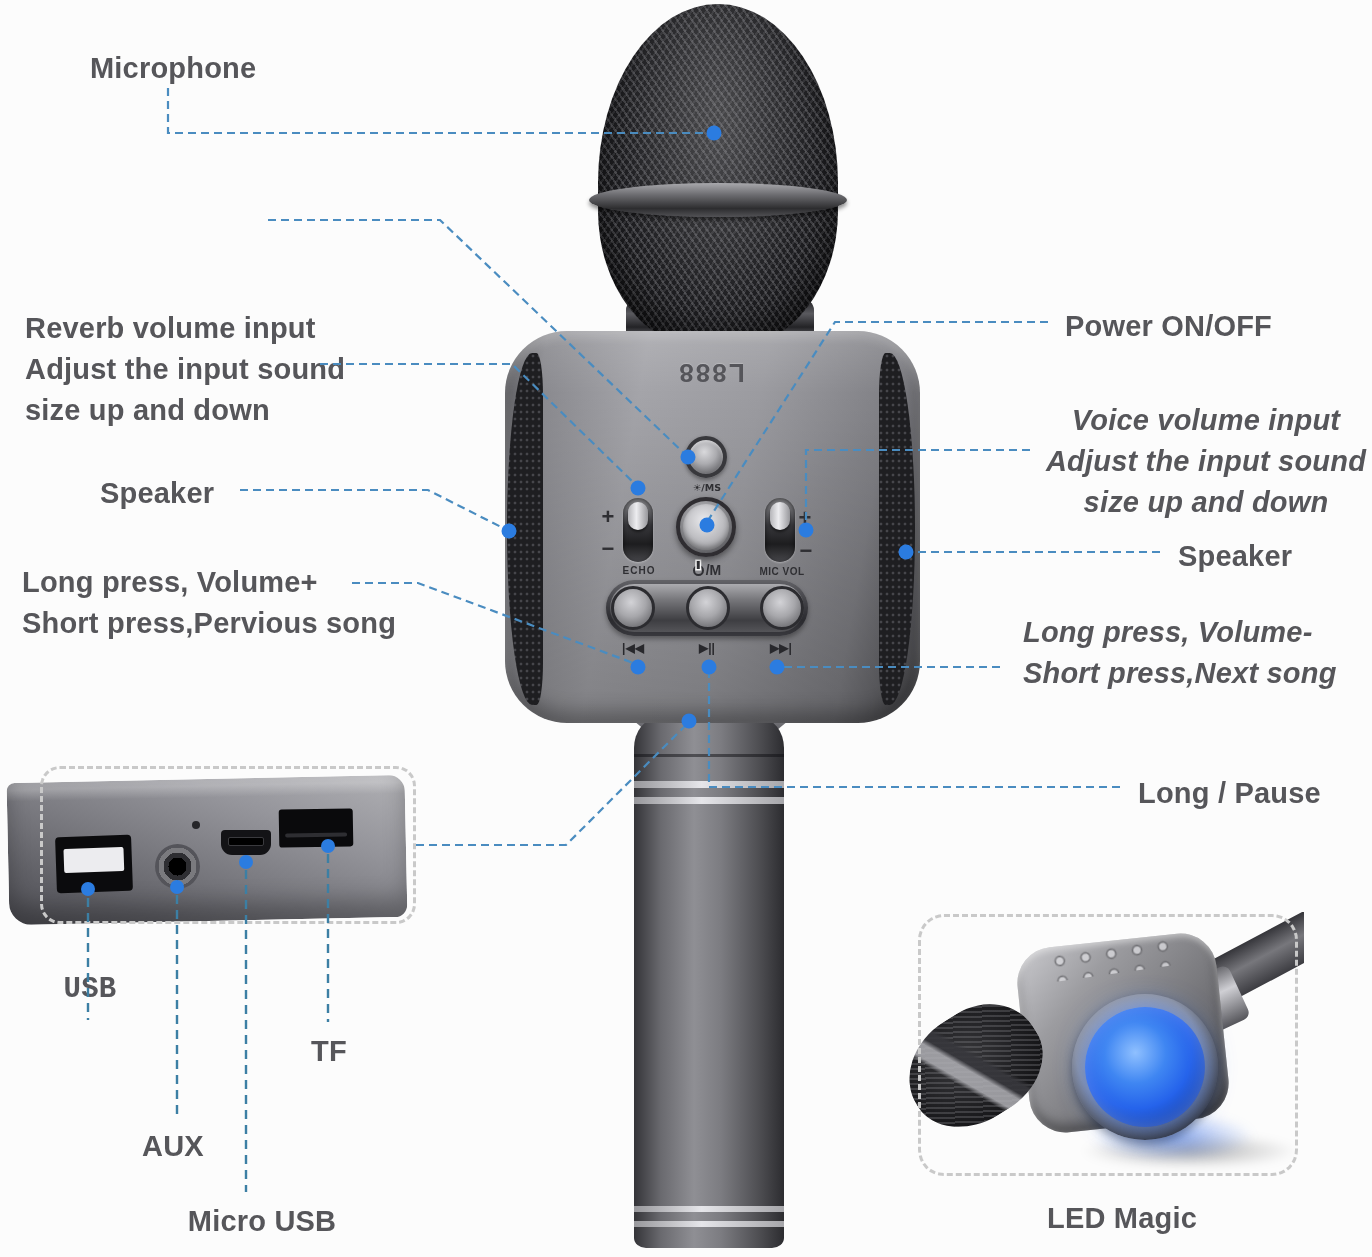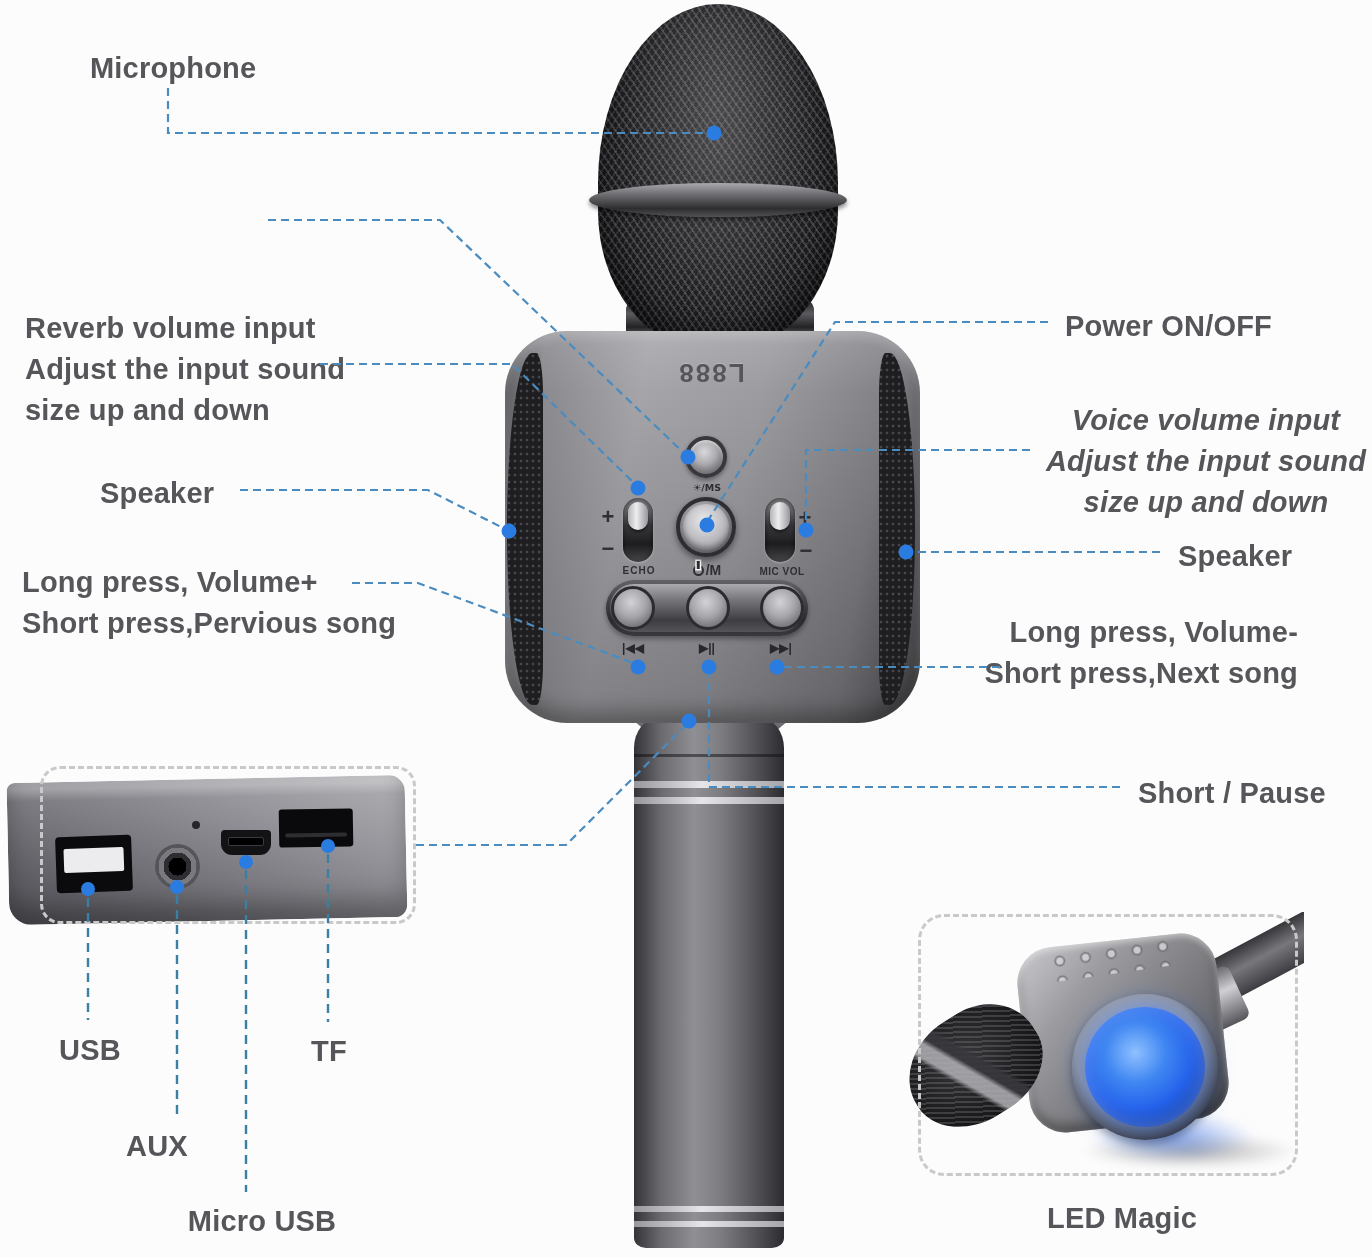--- a/index.html
+++ b/index.html
@@ -25,26 +25,26 @@
     letter-spacing:.2px;
   }
   .lbl-microphone{left:90px;top:48px;}
   .lbl-magic{left:62px;top:204px;}
   .lbl-reverb{left:25px;top:308px;}
   .lbl-speaker-left{left:100px;top:473px;}
   .lbl-volume-plus{left:22px;top:562px;}
   .lbl-power{left:1065px;top:306px;}
   .lbl-voice{left:1040px;top:400px;width:332px;text-align:center;font-style:italic;}
   .lbl-speaker-right{left:1178px;top:536px;}
-  .lbl-volume-minus{left:982px;top:612px;width:316px;text-align:right;}
+  .lbl-volume-minus{left:1023px;top:612px;width:316px;text-align:left;font-style:italic;}
   .lbl-play-pause{left:1138px;top:773px;}
   .lbl-center{transform:translateX(-50%);white-space:nowrap;}
-  .lbl-usb{left:90px;top:1030px;}
+  .lbl-usb{left:90px;top:969px;font-family:Liberation Mono, monospace;}
   .lbl-tf{left:329px;top:1031px;}
-  .lbl-aux{left:157px;top:1126px;}
+  .lbl-aux{left:173px;top:1126px;}
   .lbl-micro-usb{left:262px;top:1201px;}
   .lbl-led{left:1122px;top:1198px;}
 
   
   .mesh-head{
     position:absolute;left:598px;top:4px;width:240px;height:344px;z-index:3;
     border-radius:50% 50% 44% 44% / 52% 52% 40% 40%;
     background-image:
       radial-gradient(ellipse at 50% 28%, rgba(255,255,255,.10), transparent 58%),
       repeating-linear-gradient(55deg, rgba(150,150,155,.30) 0 2px, transparent 2px 6px),
@@ -348,20 +348,20 @@
   <div class="label lbl-speaker-left">Speaker</div>
   <div class="label lbl-power">Power ON/OFF</div>
   <div class="label lbl-volume-plus">Long press, Volume+
 Short press,Pervious song</div>
   <div class="label lbl-voice">Voice volume input
 Adjust the input sound
 size up and down</div>
   <div class="label lbl-speaker-right">Speaker</div>
   <div class="label lbl-volume-minus">Long press, Volume-
 Short press,Next song</div>
-  <div class="label lbl-play-pause">Short / Pause</div>
+  <div class="label lbl-play-pause">Long / Pause</div>
   <div class="label lbl-center lbl-usb">USB</div>
   <div class="label lbl-center lbl-tf">TF</div>
   <div class="label lbl-center lbl-aux">AUX</div>
   <div class="label lbl-center lbl-micro-usb">Micro USB</div>
   <div class="label lbl-center lbl-led">LED Magic</div>
 
 </div>
 
 </body></html>

